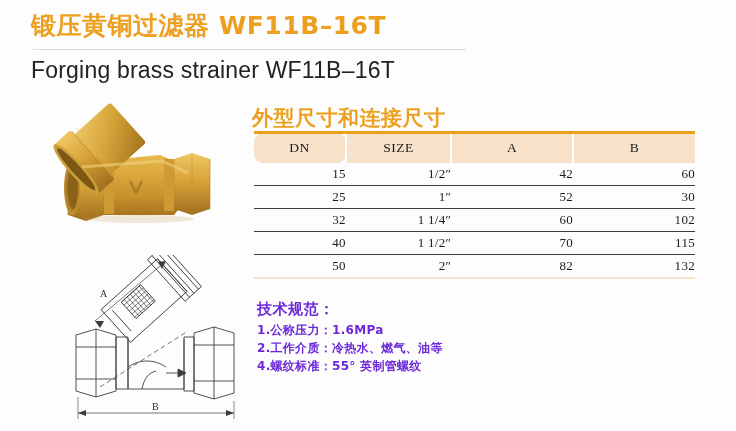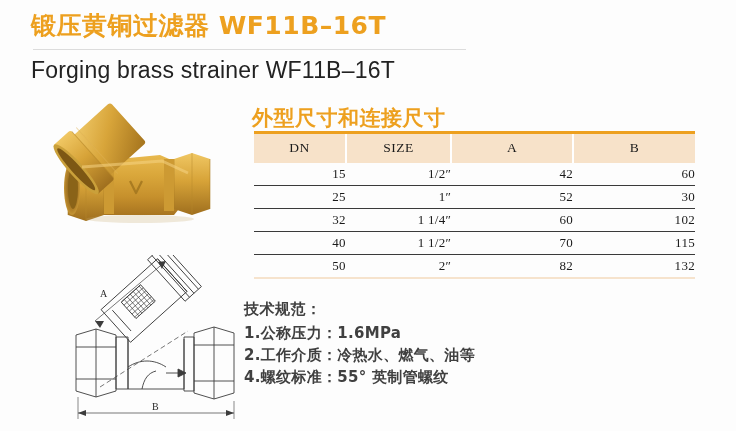--- a/index.html
+++ b/index.html
@@ -95,41 +95,41 @@
   #dims-table thead th:last-child { border-right: none; }
   #dims-table tbody td {
     padding: 3px 0 3px 0;
     text-align: right;
     border-bottom: 1px solid #3a3a3a;
     letter-spacing: 0.3px;
   }
   #dims-table tbody tr:last-child td {
     border-bottom: 2px solid #f6e3cd;
   }
-  .col-dn   { width: 88px; }
+  .col-dn   { width: 88px; border-radius: 9px; }
   .col-size { width: 100px; margin-left: 21px; }
   .col-a    { width: 116px; }
   .col-b    { width: 117px; }
 
   
   #specs-block {
     position: absolute;
-    left: 244px; top: 300px;
+    left: 257px; top: 300px;
     font-family: "DejaVu Sans", "Liberation Sans", sans-serif;
-    color: #404040;
+    color: #6d28d9;
   }
   #specs-title {
     font-size: 15px;
     font-weight: bold;
     letter-spacing: 0.5px;
     margin-bottom: 3px;
     white-space: nowrap;
   }
   .spec-line {
-    font-size: 15px;
+    font-size: 12px;
     font-weight: bold;
     letter-spacing: 0.3px;
     line-height: 1.48;
     white-space: nowrap;
   }
 </style>
 </head>
 <body>
 
 <div id="header-block">

